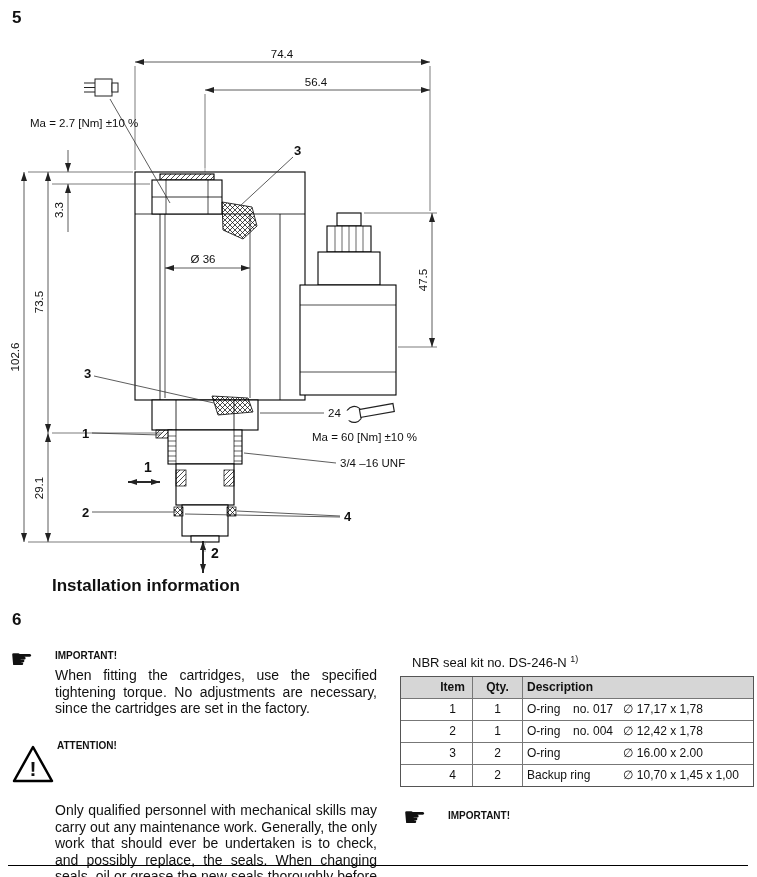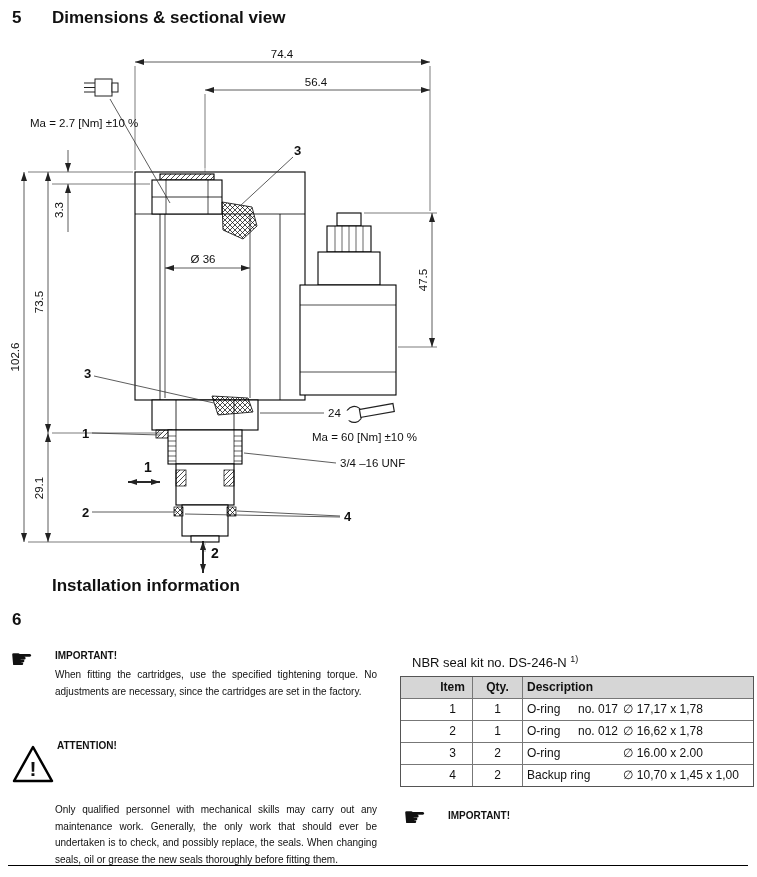--- a/index.html
+++ b/index.html
@@ -1,48 +1,47 @@
 <!DOCTYPE html>
 <html><head>
 <meta charset="utf-8">
 <style>
   html,body{margin:0;padding:0;background:#fff;}
   .page{position:relative;width:757px;height:877px;background:#fff;
         font-family:"Liberation Sans",sans-serif;color:#111;overflow:hidden;}
   .abs{position:absolute;}
   .sec-num{font-size:17px;font-weight:bold;}
   .sec-title{font-size:17px;font-weight:bold;}
-  .para{font-size:10px;line-height:16.5px;text-align:justify;width:322px;color:#111;}
+  .para{font-size:14px;line-height:16.5px;text-align:justify;width:322px;color:#111;}
   .blocktitle{font-size:10px;font-weight:bold;}
   .hand{font-family:"DejaVu Sans",sans-serif;font-size:26px;line-height:1;}
   .kit-title{font-size:13px;}
   sup{font-size:9px;vertical-align:super;}
   .kit-table{position:absolute;left:400px;top:676px;width:352px;border:1px solid #555;font-size:12px;}
   .tr{display:grid;grid-template-columns:40px 50px 1fr;padding-left:32px;}
   .tr + .tr{border-top:1px solid #777;}
   .tr.th{background:#d6d6d6;font-weight:bold;}
   .td{padding:3px 4px 3px 4px;min-height:15px;}
   .td:not(:last-child){border-right:1px solid #777;}
   .c-item,.c-qty{text-align:center;}
   .c-desc{display:flex;}
   .d-name{flex:none;width:46px;white-space:nowrap;}
-  .d-note{flex:none;width:50px;white-space:nowrap;text-align:center;}
+  .d-note{flex:none;width:50px;white-space:nowrap;}
   .d-size{flex:none;width:104px;white-space:nowrap;}
   .d-mat{flex:1;white-space:nowrap;margin-left:44px;}
   .bottom-rule{position:absolute;left:8px;top:865px;width:740px;border-top:1.5px solid #000;}
   .note{font-size:12.5px;}
   svg text{font-family:"Liberation Sans",sans-serif;fill:#111;}
 </style>
 </head>
 <body>
 
 <div class="page">
 
   <div class="abs sec-num" style="left:12px;top:8px;">5</div>
-  <div class="abs sec-title" style="left:52px;top:8px;">Dimensions &amp; sectional view</div>
 
   <svg class="abs" style="left:10px;top:45px;" width="460" height="540" viewBox="10 45 460 540">
     <defs>
       <marker id="ae" markerWidth="11" markerHeight="8" refX="9" refY="3" orient="auto" markerUnits="userSpaceOnUse">
         <path d="M0,0 L9,3 L0,6 Z" fill="#222"></path>
       </marker>
       <marker id="as" markerWidth="11" markerHeight="8" refX="0" refY="3" orient="auto" markerUnits="userSpaceOnUse">
         <path d="M9,0 L0,3 L9,6 Z" fill="#222"></path>
       </marker>
       <pattern id="h" patternUnits="userSpaceOnUse" width="5" height="5">
@@ -208,22 +207,22 @@
         <span class="d-note">no. 017</span>
         <span class="d-size">∅ 17,17 x 1,78</span>
         <span class="d-mat">N90</span>
       </div>
     </div>
     <div class="tr">
       <div class="td c-item">2</div>
       <div class="td c-qty">1</div>
       <div class="td c-desc">
         <span class="d-name">O-ring</span>
-        <span class="d-note">no. 012</span>
-        <span class="d-size">∅ 16,62 x 1,78</span>
+        <span class="d-note">no. 004</span>
+        <span class="d-size">∅ 12,42 x 1,78</span>
         <span class="d-mat">N90</span>
       </div>
     </div>
     <div class="tr">
       <div class="td c-item">3</div>
       <div class="td c-qty">2</div>
       <div class="td c-desc">
         <span class="d-name">O-ring</span>
         <span class="d-note"></span>
         <span class="d-size">∅ 16.00 x 2.00</span>

